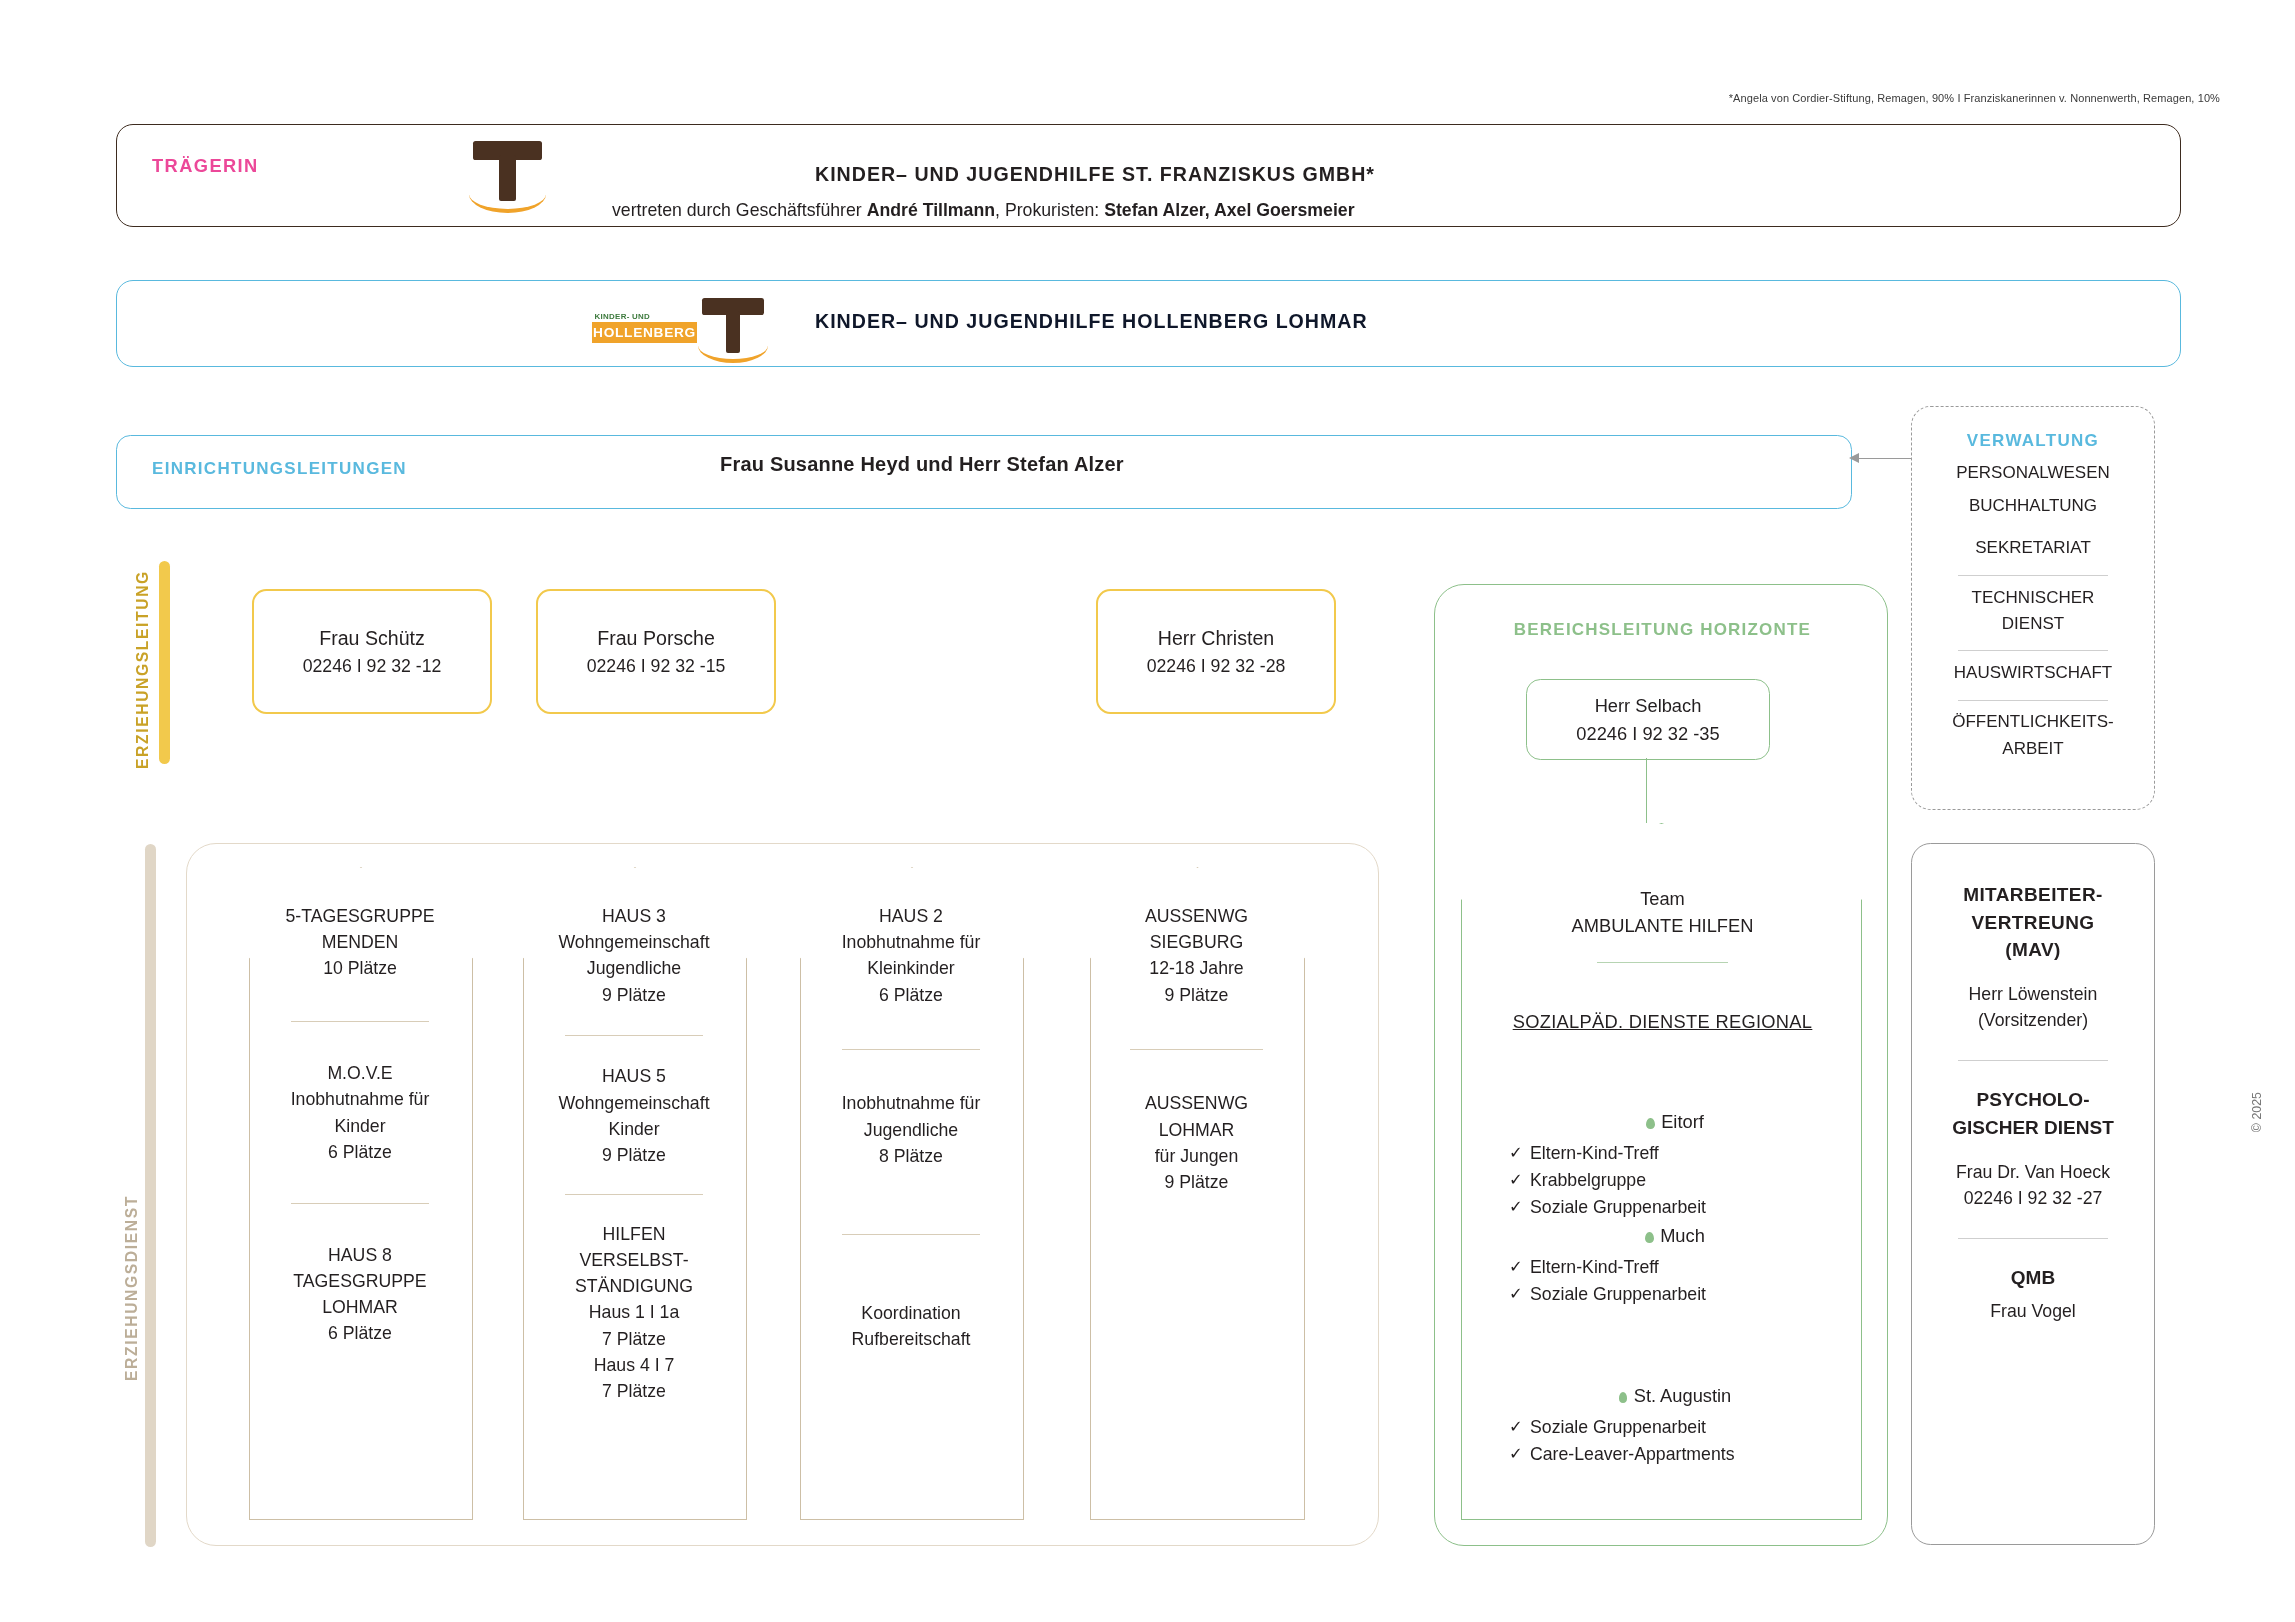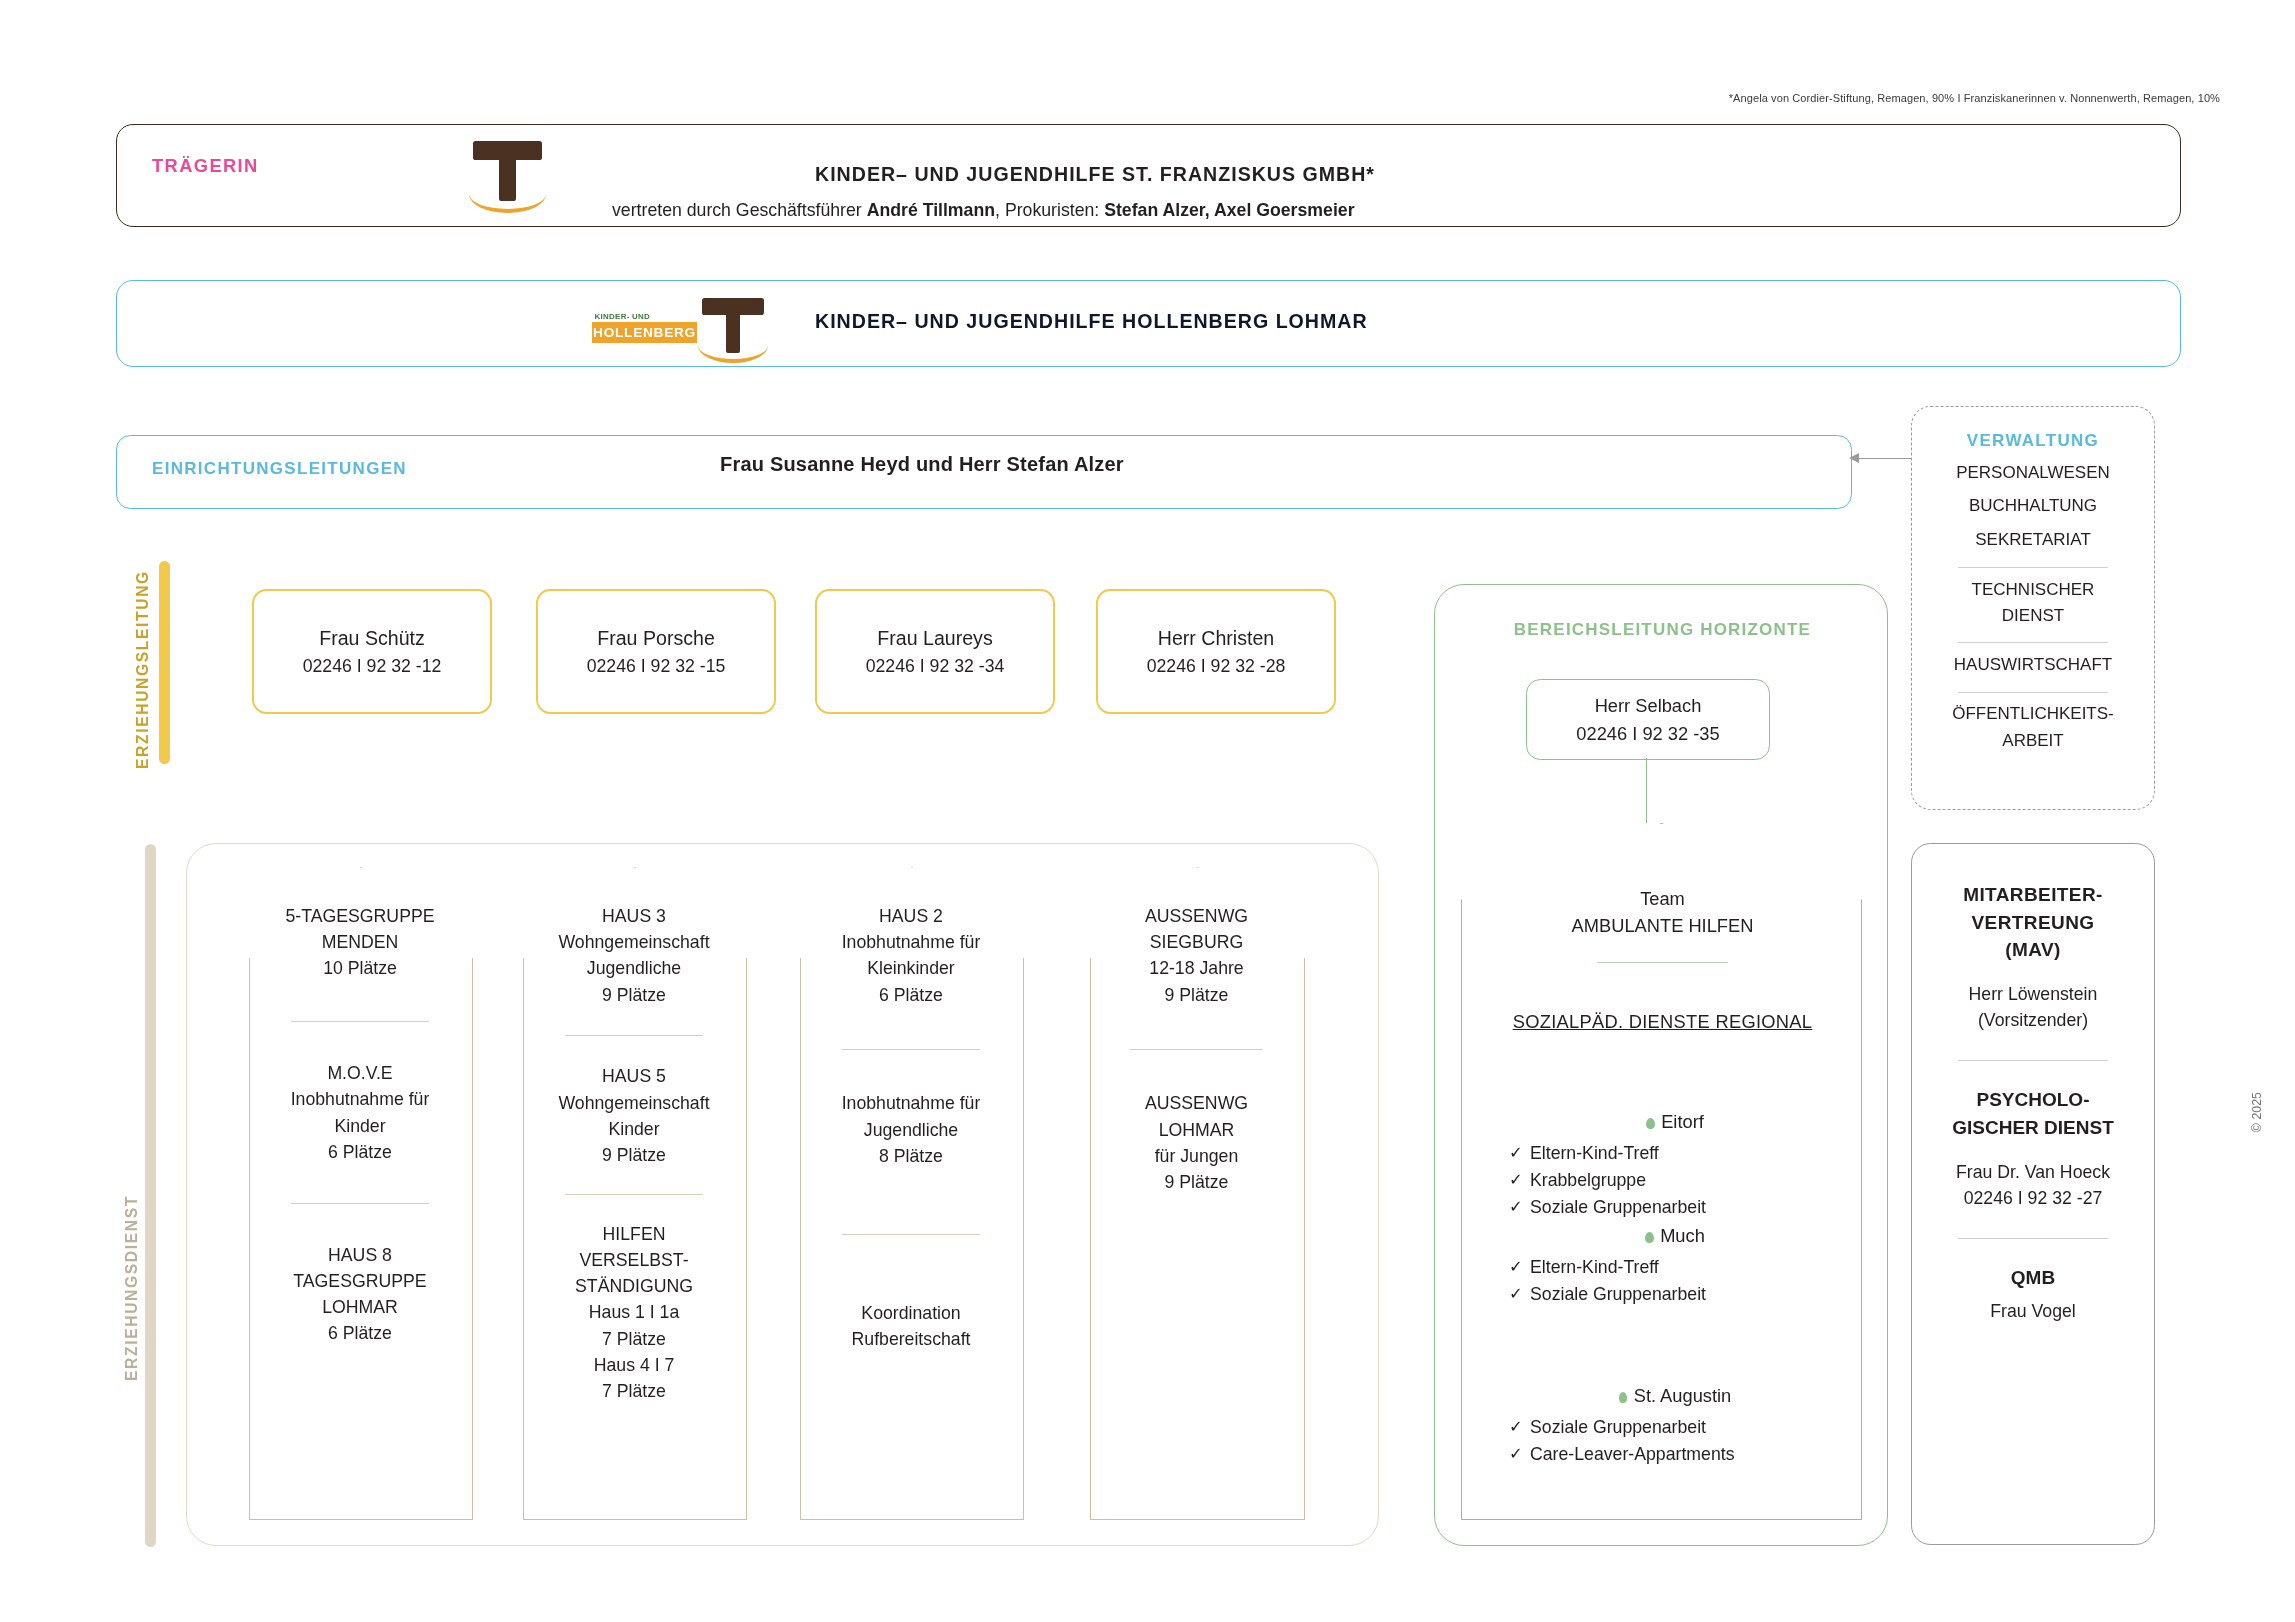--- a/index.html
+++ b/index.html
@@ -285,34 +285,30 @@
   <div class="vlabel erz-dienst">ERZIEHUNGSDIENST</div>
 
   <div class="person-box" style="left:252px;width:236px;">
     <div class="nm">Frau Schütz</div>
     <div class="ph">02246 I 92 32 -12</div>
   </div>
   <div class="person-box" style="left:536px;width:236px;">
     <div class="nm">Frau Porsche</div>
     <div class="ph">02246 I 92 32 -15</div>
   </div>
-  <div class="person-box" style="left:815px;width:236px;">
-    <div class="nm">Frau Laureys</div>
-    <div class="ph">02246 I 92 32 -34</div>
-  </div>
   <div class="person-box" style="left:1096px;width:236px;">
     <div class="nm">Herr Christen</div>
     <div class="ph">02246 I 92 32 -28</div>
   </div>
 
   <div class="verwaltung">
     <div class="hd">VERWALTUNG</div>
     <div class="item">PERSONALWESEN</div>
     <div class="item" style="margin-top:7px">BUCHHALTUNG</div>
-    <div class="item" style="margin-top:8px">SEKRETARIAT</div>
+    <div class="item" style="margin-top:16px">SEKRETARIAT</div>
     <div class="sep"></div>
     <div class="item">TECHNISCHER</div>
     <div class="item" style="margin-top:0">DIENST</div>
     <div class="sep"></div>
     <div class="item">HAUSWIRTSCHAFT</div>
     <div class="sep"></div>
     <div class="item">ÖFFENTLICHKEITS-</div>
     <div class="item" style="margin-top:0">ARBEIT</div>
   </div>
 

